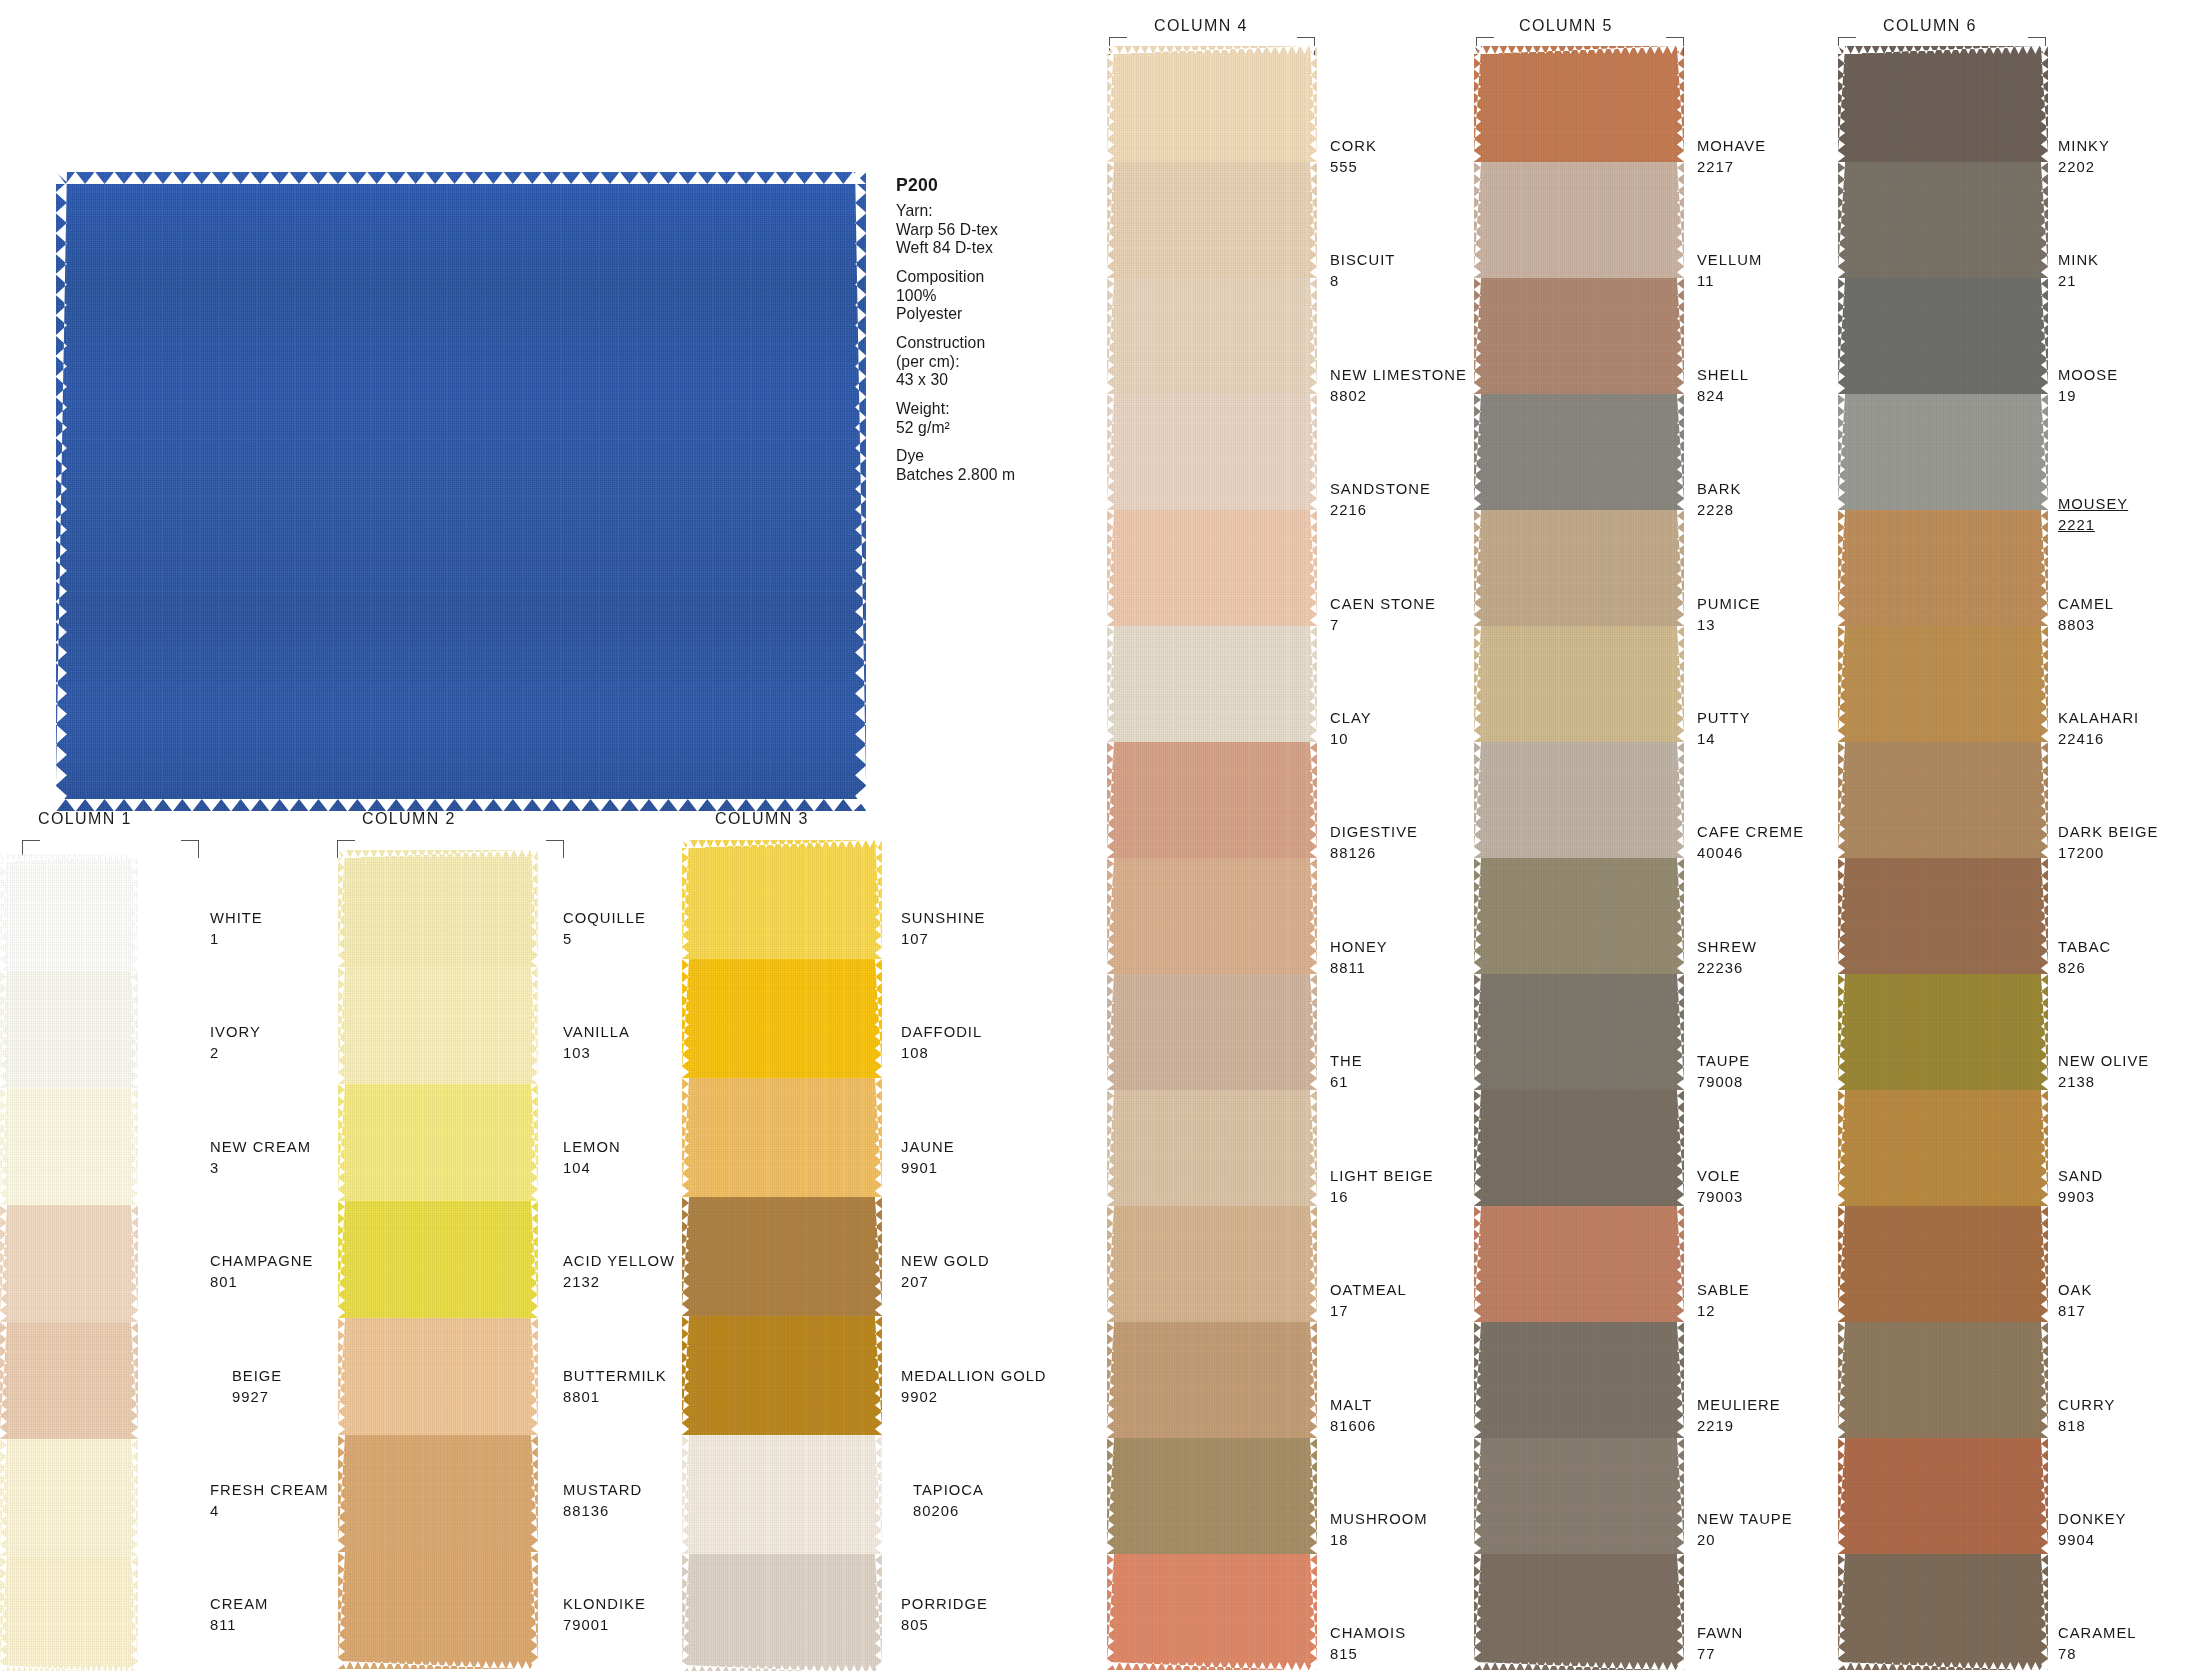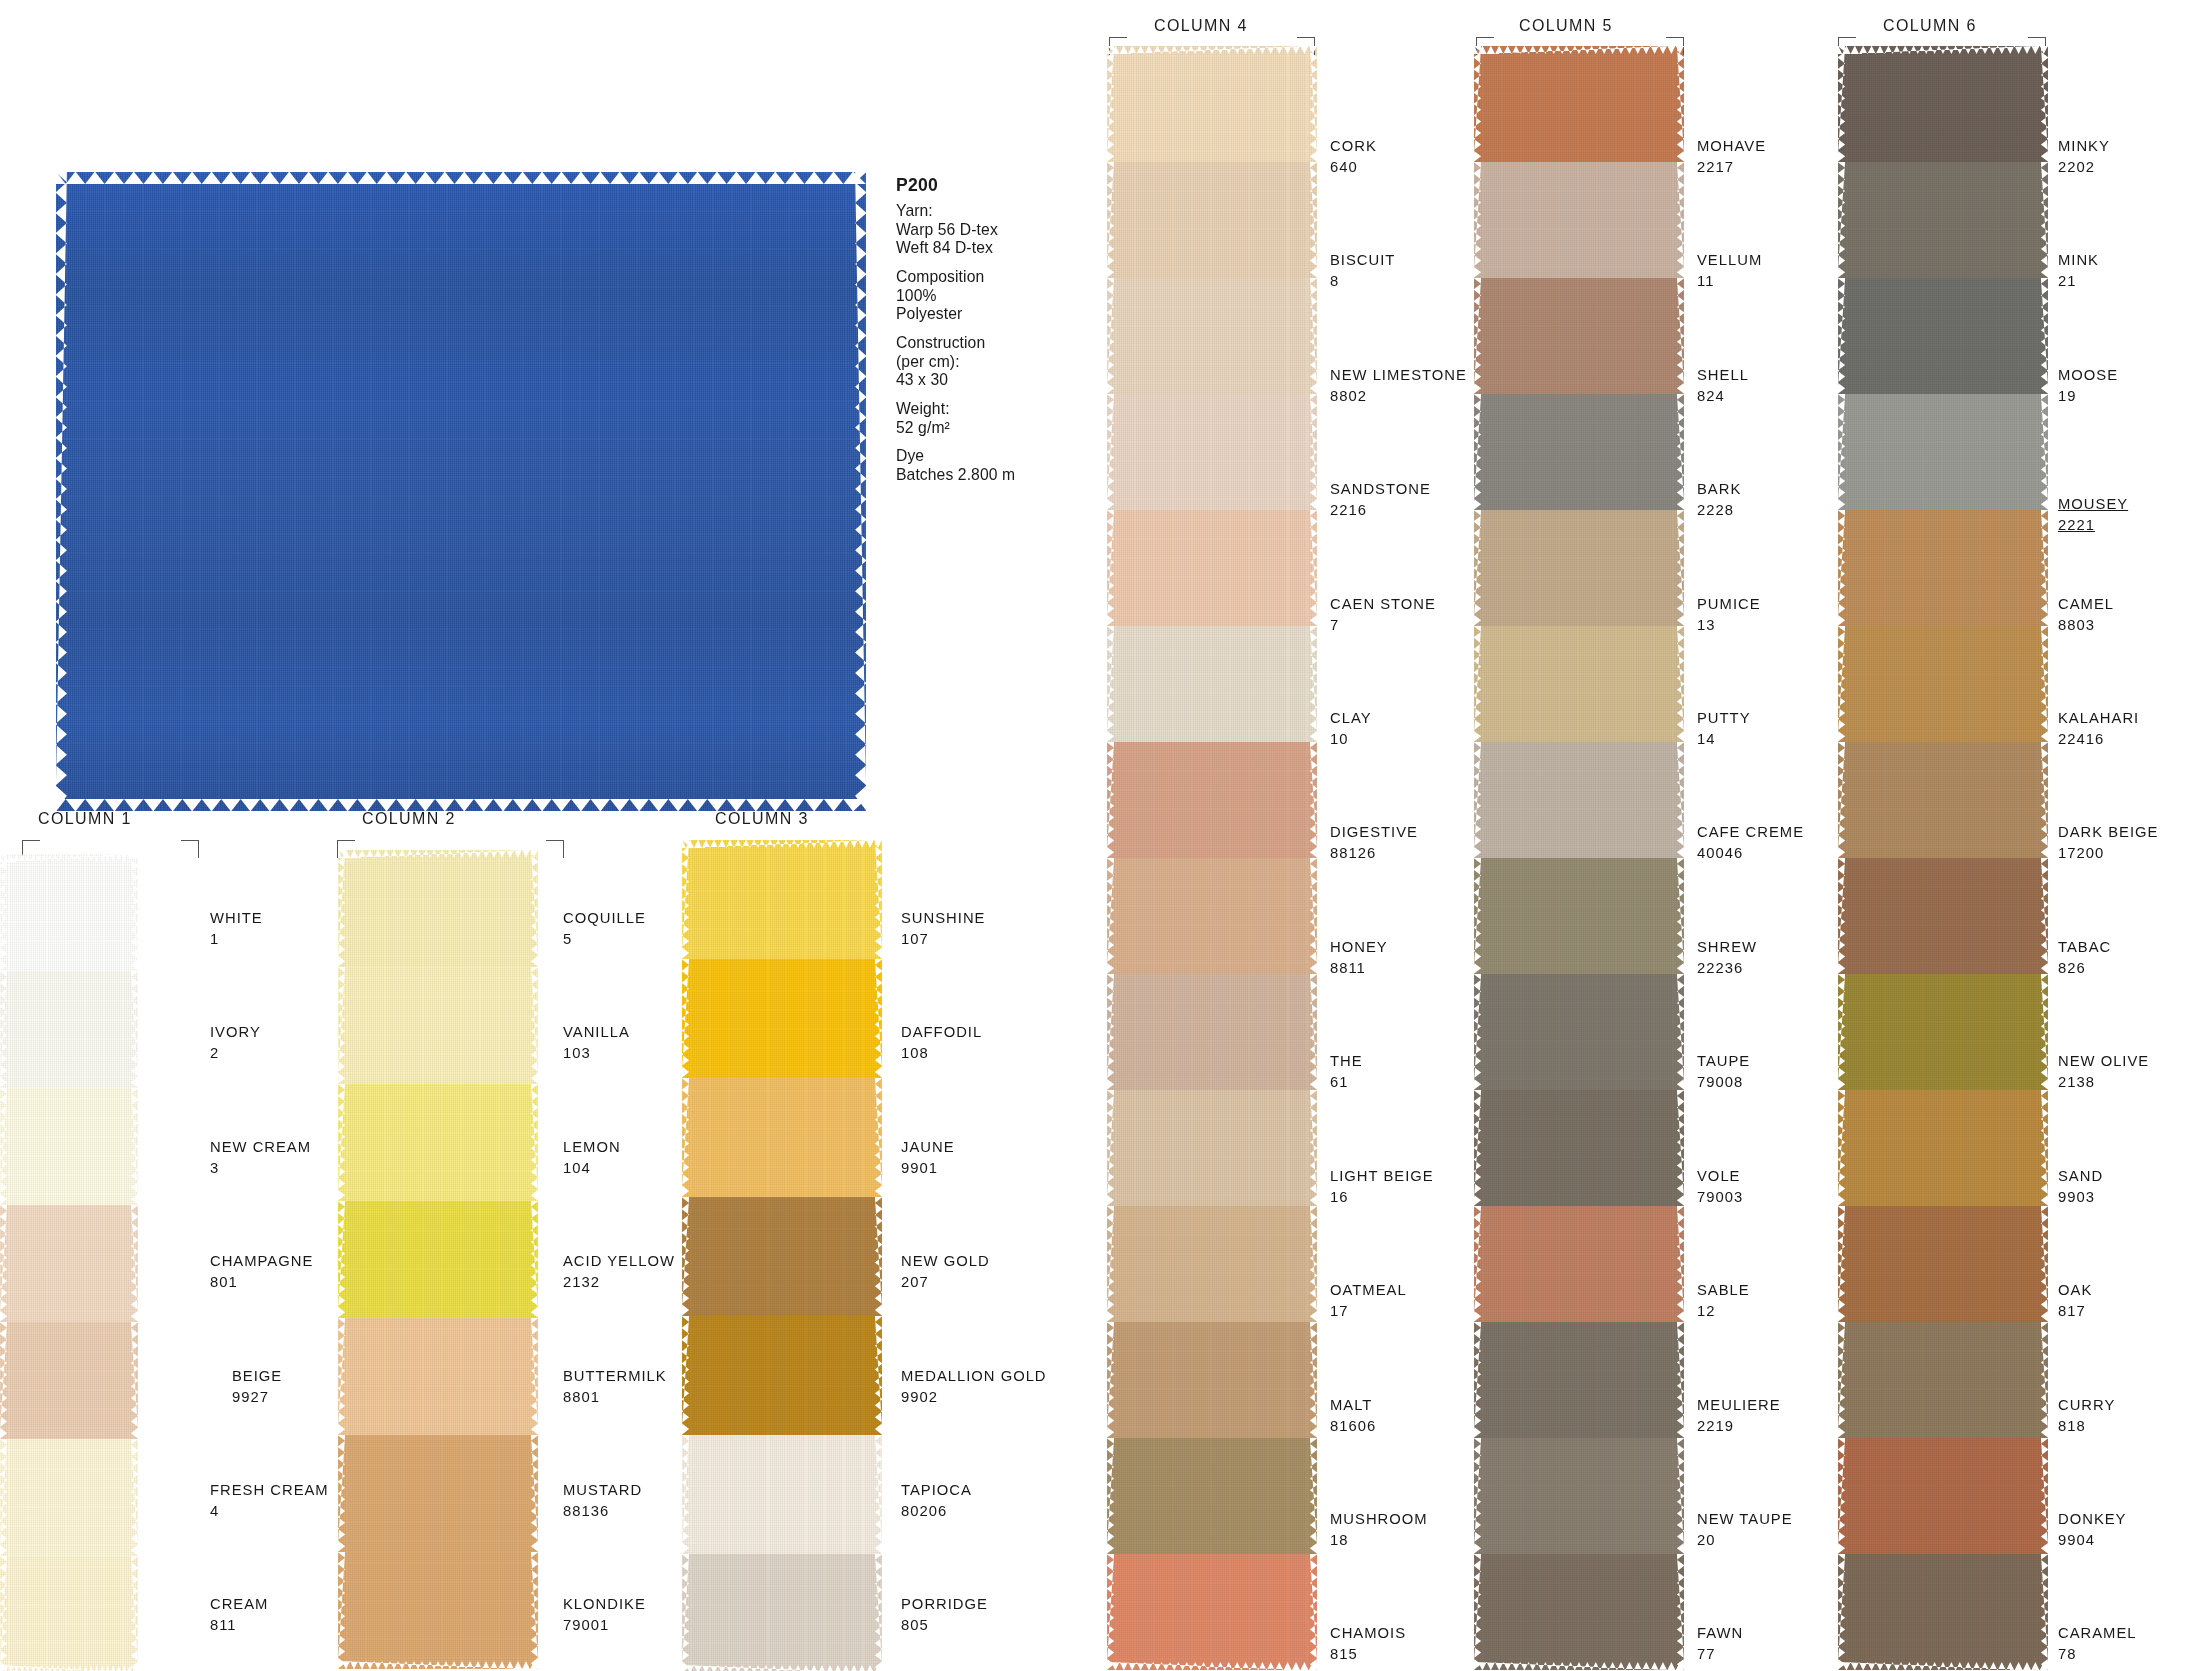--- a/index.html
+++ b/index.html
@@ -379,21 +379,21 @@
         <div class="label-code">9901</div>
       </div>
       <div class="label-item" style="top: 343px;">
         <div class="label-name">NEW GOLD</div>
         <div class="label-code">207</div>
       </div>
       <div class="label-item" style="top: 458px;">
         <div class="label-name">MEDALLION GOLD</div>
         <div class="label-code">9902</div>
       </div>
-      <div class="label-item" style="top: 572px;">
+      <div class="label-item" style="top: 572px; margin-left: 12px;">
         <div class="label-name">TAPIOCA</div>
         <div class="label-code">80206</div>
       </div>
       <div class="label-item" style="top: 686px;">
         <div class="label-name">PORRIDGE</div>
         <div class="label-code">805</div>
       </div>
     </div>
     <div class="col-head" style="left: 1154px; top: 17px;">COLUMN 4</div>
     <div class="swatch-col" style="left: 1107px; top: 46px; width: 210px; height: 1626px;">
@@ -480,21 +480,21 @@
         <div class="face" style="background: rgb(224, 138, 106);"></div>
         <div class="weave"></div>
         <div class="zig-l"></div>
         <div class="zig-r"></div>
         <div class="zig-bot"></div>
       </div>
     </div>
     <div class="label-list" style="left: 1330px; top: 139px;">
       <div class="label-item" style="top: 0px;">
         <div class="label-name">CORK</div>
-        <div class="label-code">640</div>
+        <div class="label-code">555</div>
       </div>
       <div class="label-item" style="top: 114px;">
         <div class="label-name">BISCUIT</div>
         <div class="label-code">8</div>
       </div>
       <div class="label-item" style="top: 229px;">
         <div class="label-name">NEW LIMESTONE</div>
         <div class="label-code">8802</div>
       </div>
       <div class="label-item" style="top: 343px;">

